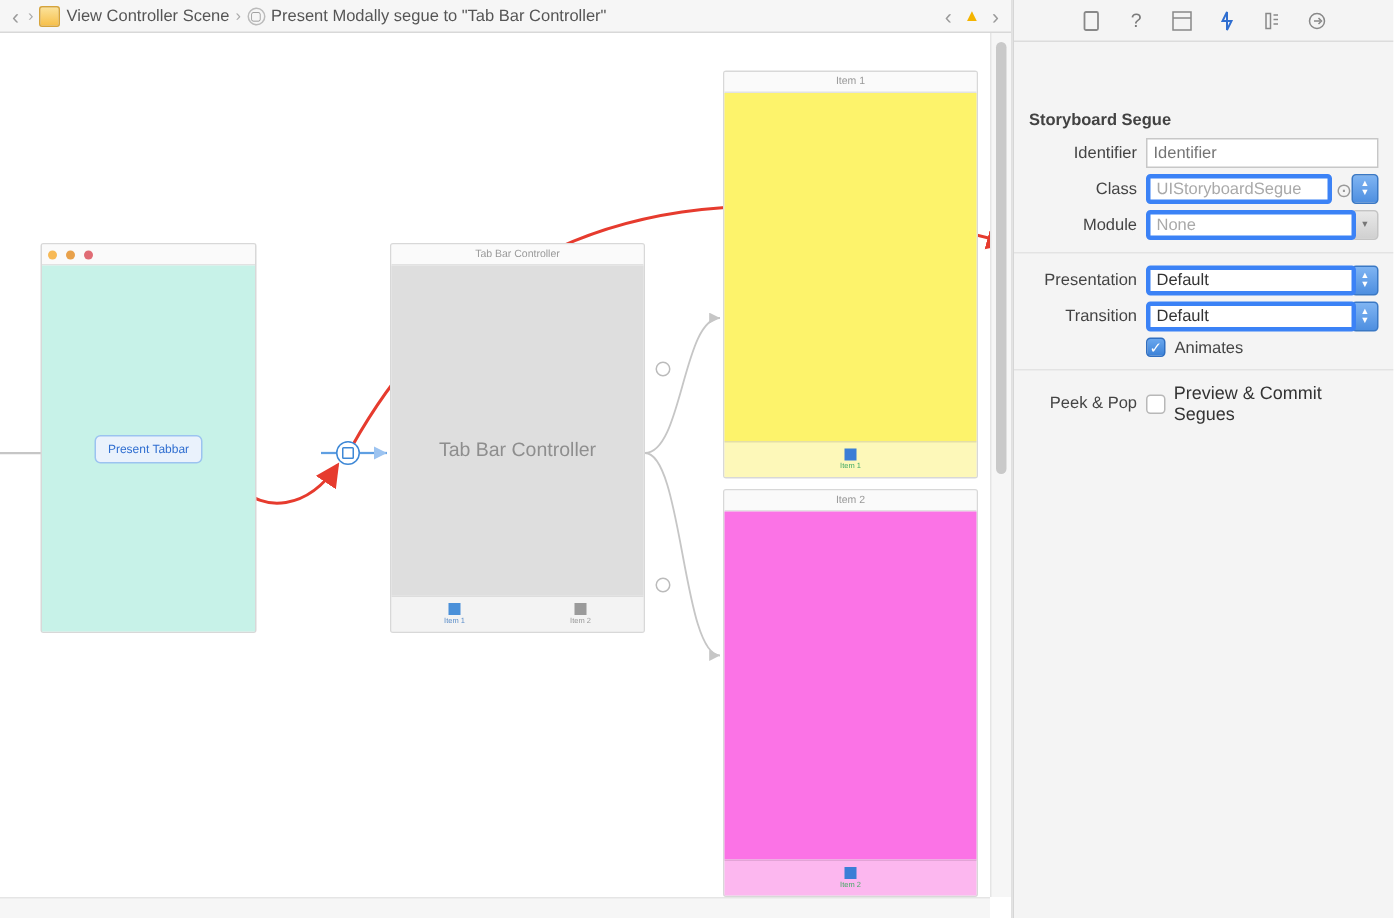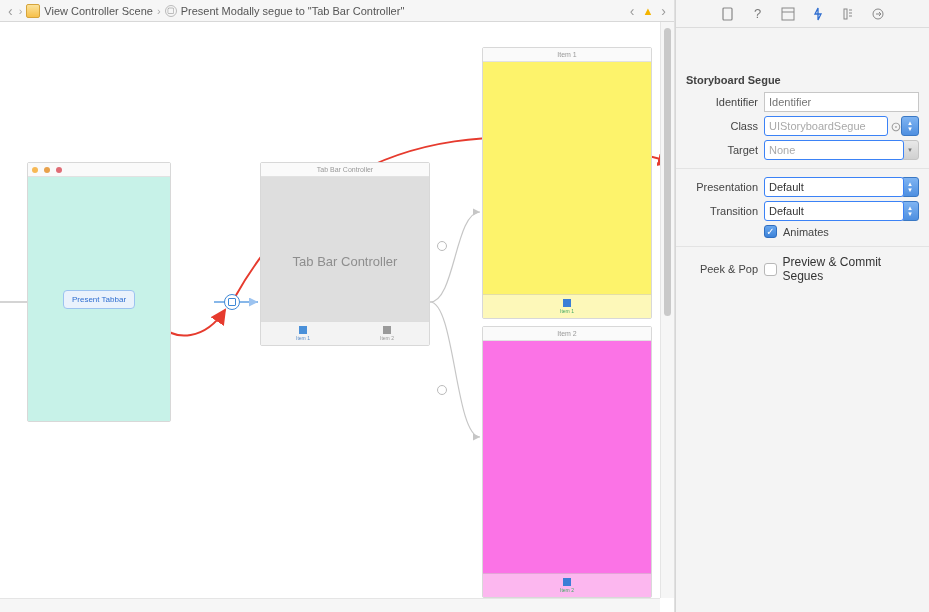--- a/index.html
+++ b/index.html
@@ -59,21 +59,21 @@
   .insp-tabs { height: 28px; display: flex; align-items: center; justify-content: center; gap: 14px; border-bottom: 1px solid #dcdcdc; }
   .insp-tabs .t { width: 16px; height: 16px; display: flex; align-items: center; justify-content: center; color: #7a7a7a; font-size: 13px; }
   .insp-tabs .t.active { color: #2f6ed0; }
 
   .insp-section-title { font-size: 11px; font-weight: 600; color: #424242; padding: 6px 10px 4px; }
   .field-row { display: flex; align-items: center; padding: 2px 10px; gap: 6px; }
   .field-row .lbl { width: 72px; text-align: right; font-size: 11px; color: #444; }
   .field-row .ctrl { flex: 1; }
   .txt-input { width: 100%; height: 20px; border: 1px solid #c7c7c7; background: #fff; font-size: 11px; padding: 0 4px; border-radius: 0; }
   .select-wrap { display: flex; }
-  .select { flex: 1; height: 20px; background: #fff; border: 1px solid #3b82f6; border-radius: 3px; font-size: 11px; padding: 0 4px; display: flex; align-items: center; position: relative; }
+  .select { flex: 1; height: 20px; background: #fff; border: 3px solid #3b82f6; border-radius: 3px; font-size: 11px; padding: 0 4px; display: flex; align-items: center; position: relative; }
   .select.disabled { color: #a9a9a9; background: #fff; }
   .sel-caret { width: 18px; background: linear-gradient(#7fb4f2,#4e8fe0); border-radius: 3px; margin-left: -3px; display: flex; flex-direction: column; align-items: center; justify-content: center; color: #fff; font-size: 7px; line-height: 6px; border: 1px solid #3a78c4; }
   .sel-caret.gray { background: linear-gradient(#e8e8e8,#d0d0d0); color: #777; border-color: #c4c4c4; }
   .plus-clear { width: 16px; display: flex; align-items: center; justify-content: center; color: #999; font-size: 13px; }
   .chk-row { display: flex; align-items: center; padding: 2px 10px 2px 88px; gap: 6px; font-size: 11px; color: #444; }
   .chk { width: 13px; height: 13px; border: 1px solid #b8b8b8; border-radius: 3px; background: #fff; display: inline-flex; align-items: center; justify-content: center; }
   .chk.checked { background: linear-gradient(#69a7ee,#3c82d8); border-color: #2f6ec0; color: #fff; font-size: 10px; }
   .insp-divider { height: 1px; background: #e3e3e3; margin: 6px 0; }
   .insp-body { flex: 1; margin-top: 40px; }
 </style>
@@ -132,21 +132,21 @@
       </div>
       <div class="scene-body">
         <div class="body-fill">
           <div class="present-btn">Present Tabbar</div>
         </div>
       </div>
     </div>
 
     <div class="segue-knob" style="left:224px; top:272px;"></div>
 
-    <div class="scene scene-tbc" style="left:260px; top:140px; width:170px; height:184px;">
+    <div class="scene scene-tbc" style="left:260px; top:140px; width:170px; height:260px;">
       <div class="scene-header">Tab Bar Controller</div>
       <div class="scene-body">
         <span>Tab Bar Controller</span>
         <div class="tabbar">
           <div>
               <span class="tabglyph"></span>
               <span>Item 1</span>
             </div>
           <div class="inactive">
               <span class="tabglyph"></span>
@@ -238,21 +238,21 @@
       <div class="ctrl select-wrap">
         <div class="select disabled">
             <span>UIStoryboardSegue</span>
           </div>
         <span class="plus-clear">⊙</span>
         <div class="sel-caret">▴<br>▾</div>
       </div>
     </div>
 
     <div class="field-row">
-      <span class="lbl">Target</span>
+      <span class="lbl">Module</span>
       <div class="ctrl select-wrap">
         <div class="select disabled">
             <span>None</span>
           </div>
         <div class="sel-caret gray">▾</div>
       </div>
     </div>
 
 
     <div class="insp-divider"></div>

